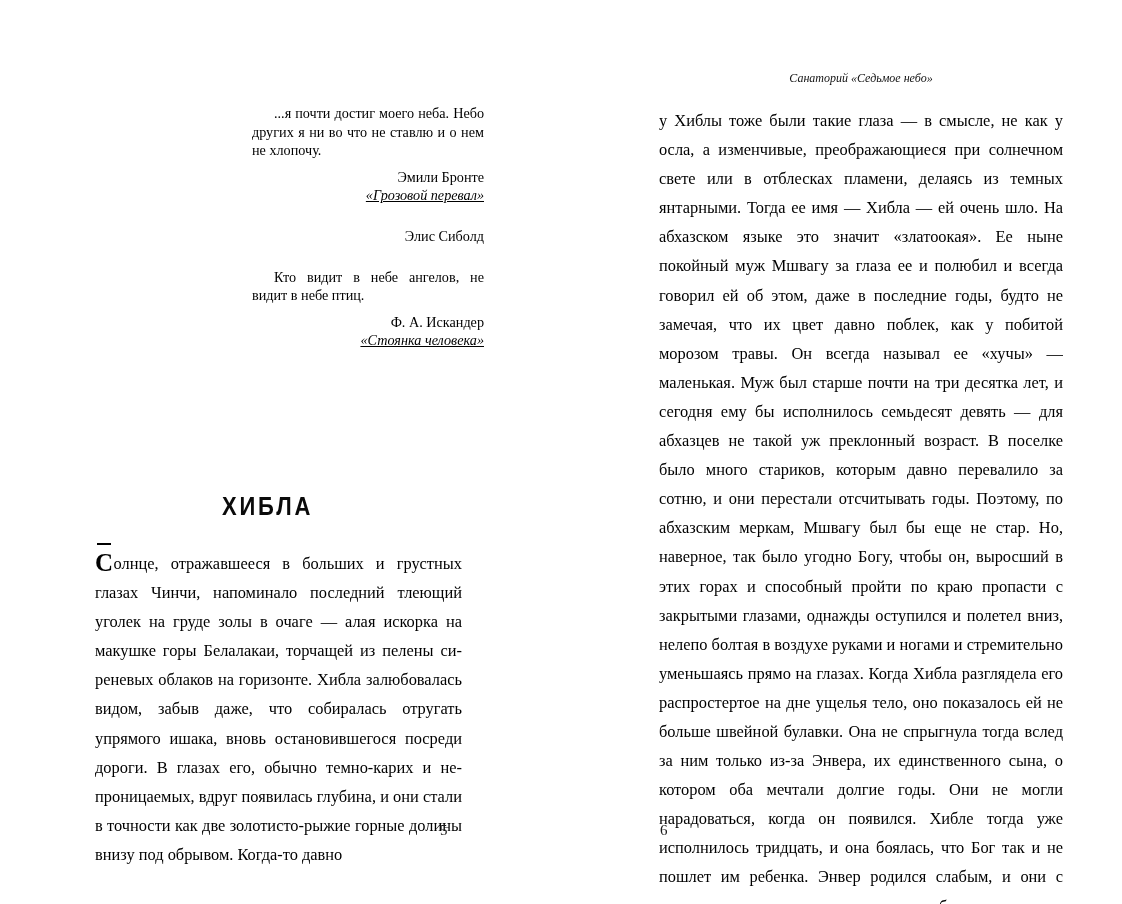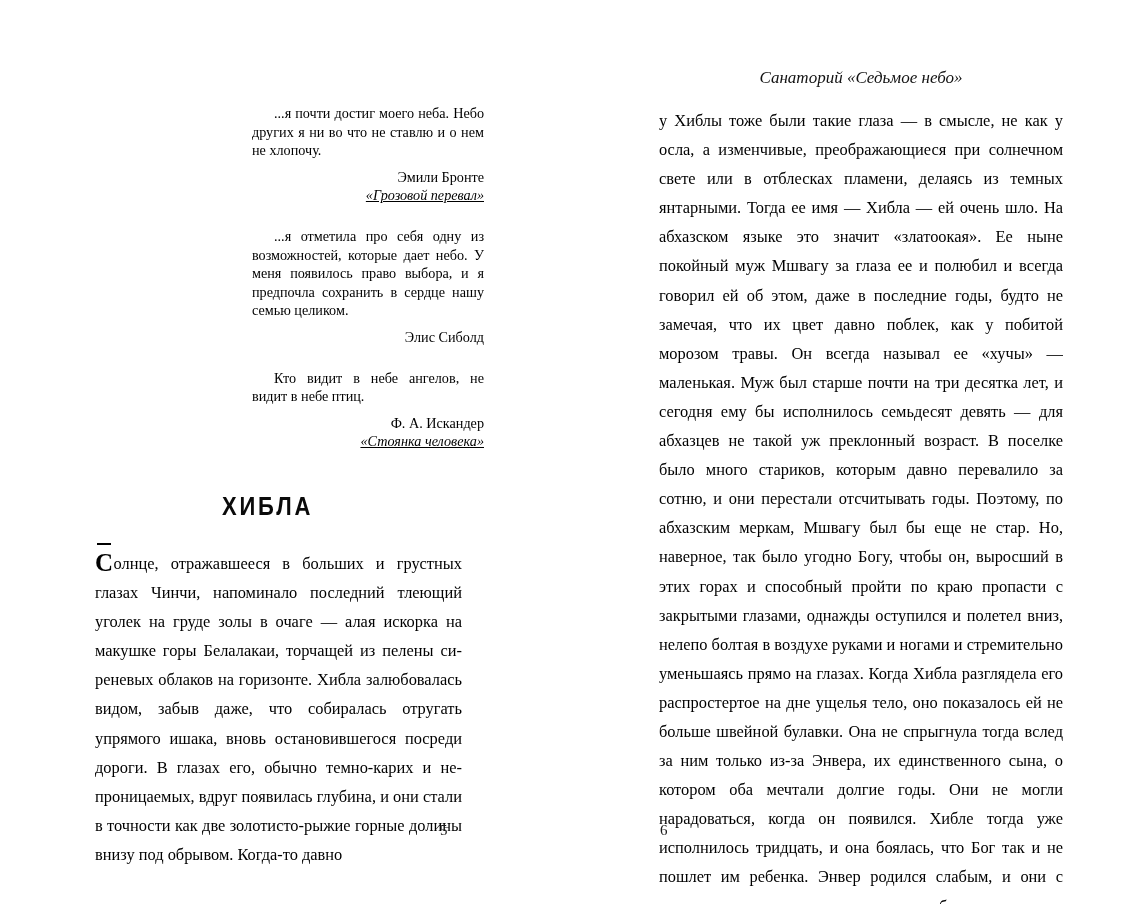--- a/index.html
+++ b/index.html
@@ -118,21 +118,21 @@
   }
 
   
   .running-head {
     position: absolute;
     left: 659px;
     top: 68px;
     width: 404px;
     text-align: center;
     font-style: italic;
-    font-size: 17px;
+    font-size: 12px;
     line-height: 20px;
     color: #111111;
   }
 
   .page-right .body-block {
     position: absolute;
     left: 659px;
     top: 106px;
     width: 404px;
   }
@@ -165,21 +165,20 @@
 
     <div class="epigraphs">
 
       <div class="epigraph">
         <div class="epigraph-text">...я почти достиг моего неба. Небо других я ни во что не став­лю и о нем не хлопочу.</div>
         <div class="epigraph-attrib">Эмили Бронте</div>
         <div class="epigraph-source">«Грозовой перевал»</div>
       </div>
 
       <div class="epigraph">
-        <div class="epigraph-text">...я отметила про себя одну из возможностей, которые дает небо. У меня появилось право выбора, и я предпочла сохранить в сердце нашу семью целиком.</div>
         <div class="epigraph-attrib">Элис Сиболд</div>
       </div>
 
       <div class="epigraph">
         <div class="epigraph-text">Кто видит в небе ангелов, не видит в небе птиц.</div>
         <div class="epigraph-attrib">Ф. А. Искандер</div>
         <div class="epigraph-source">«Стоянка человека»</div>
       </div>
 
     </div>

